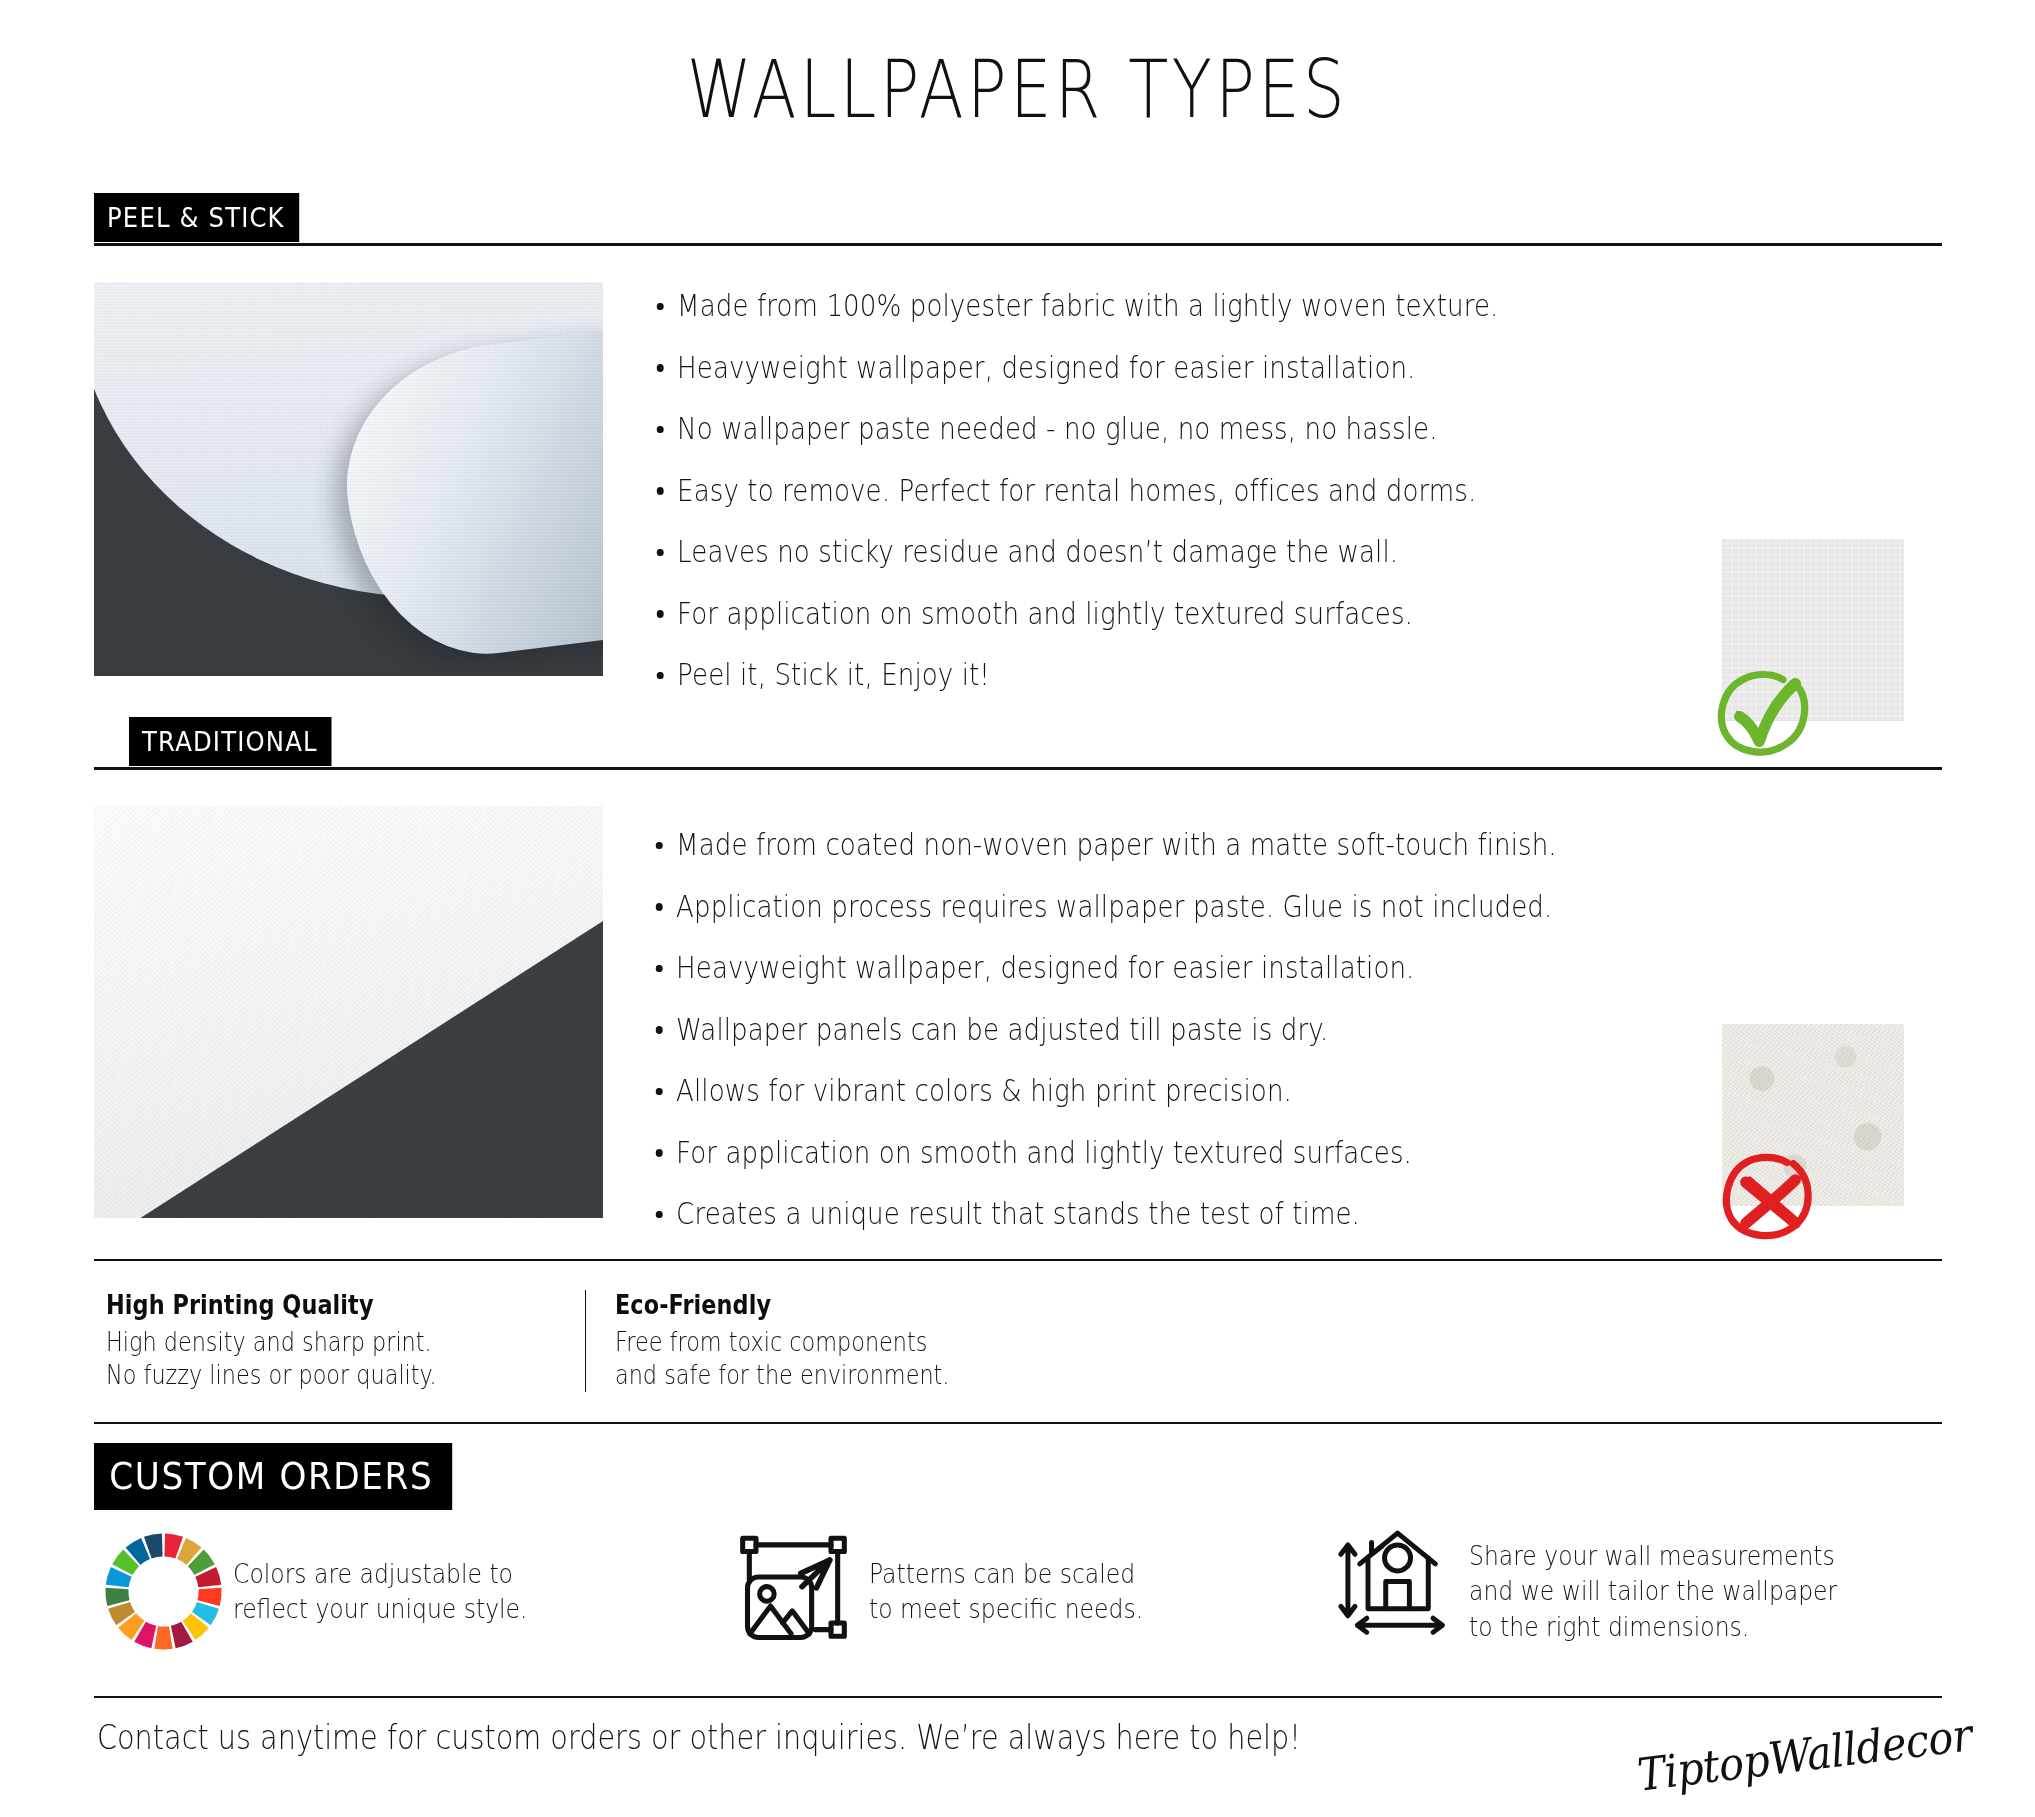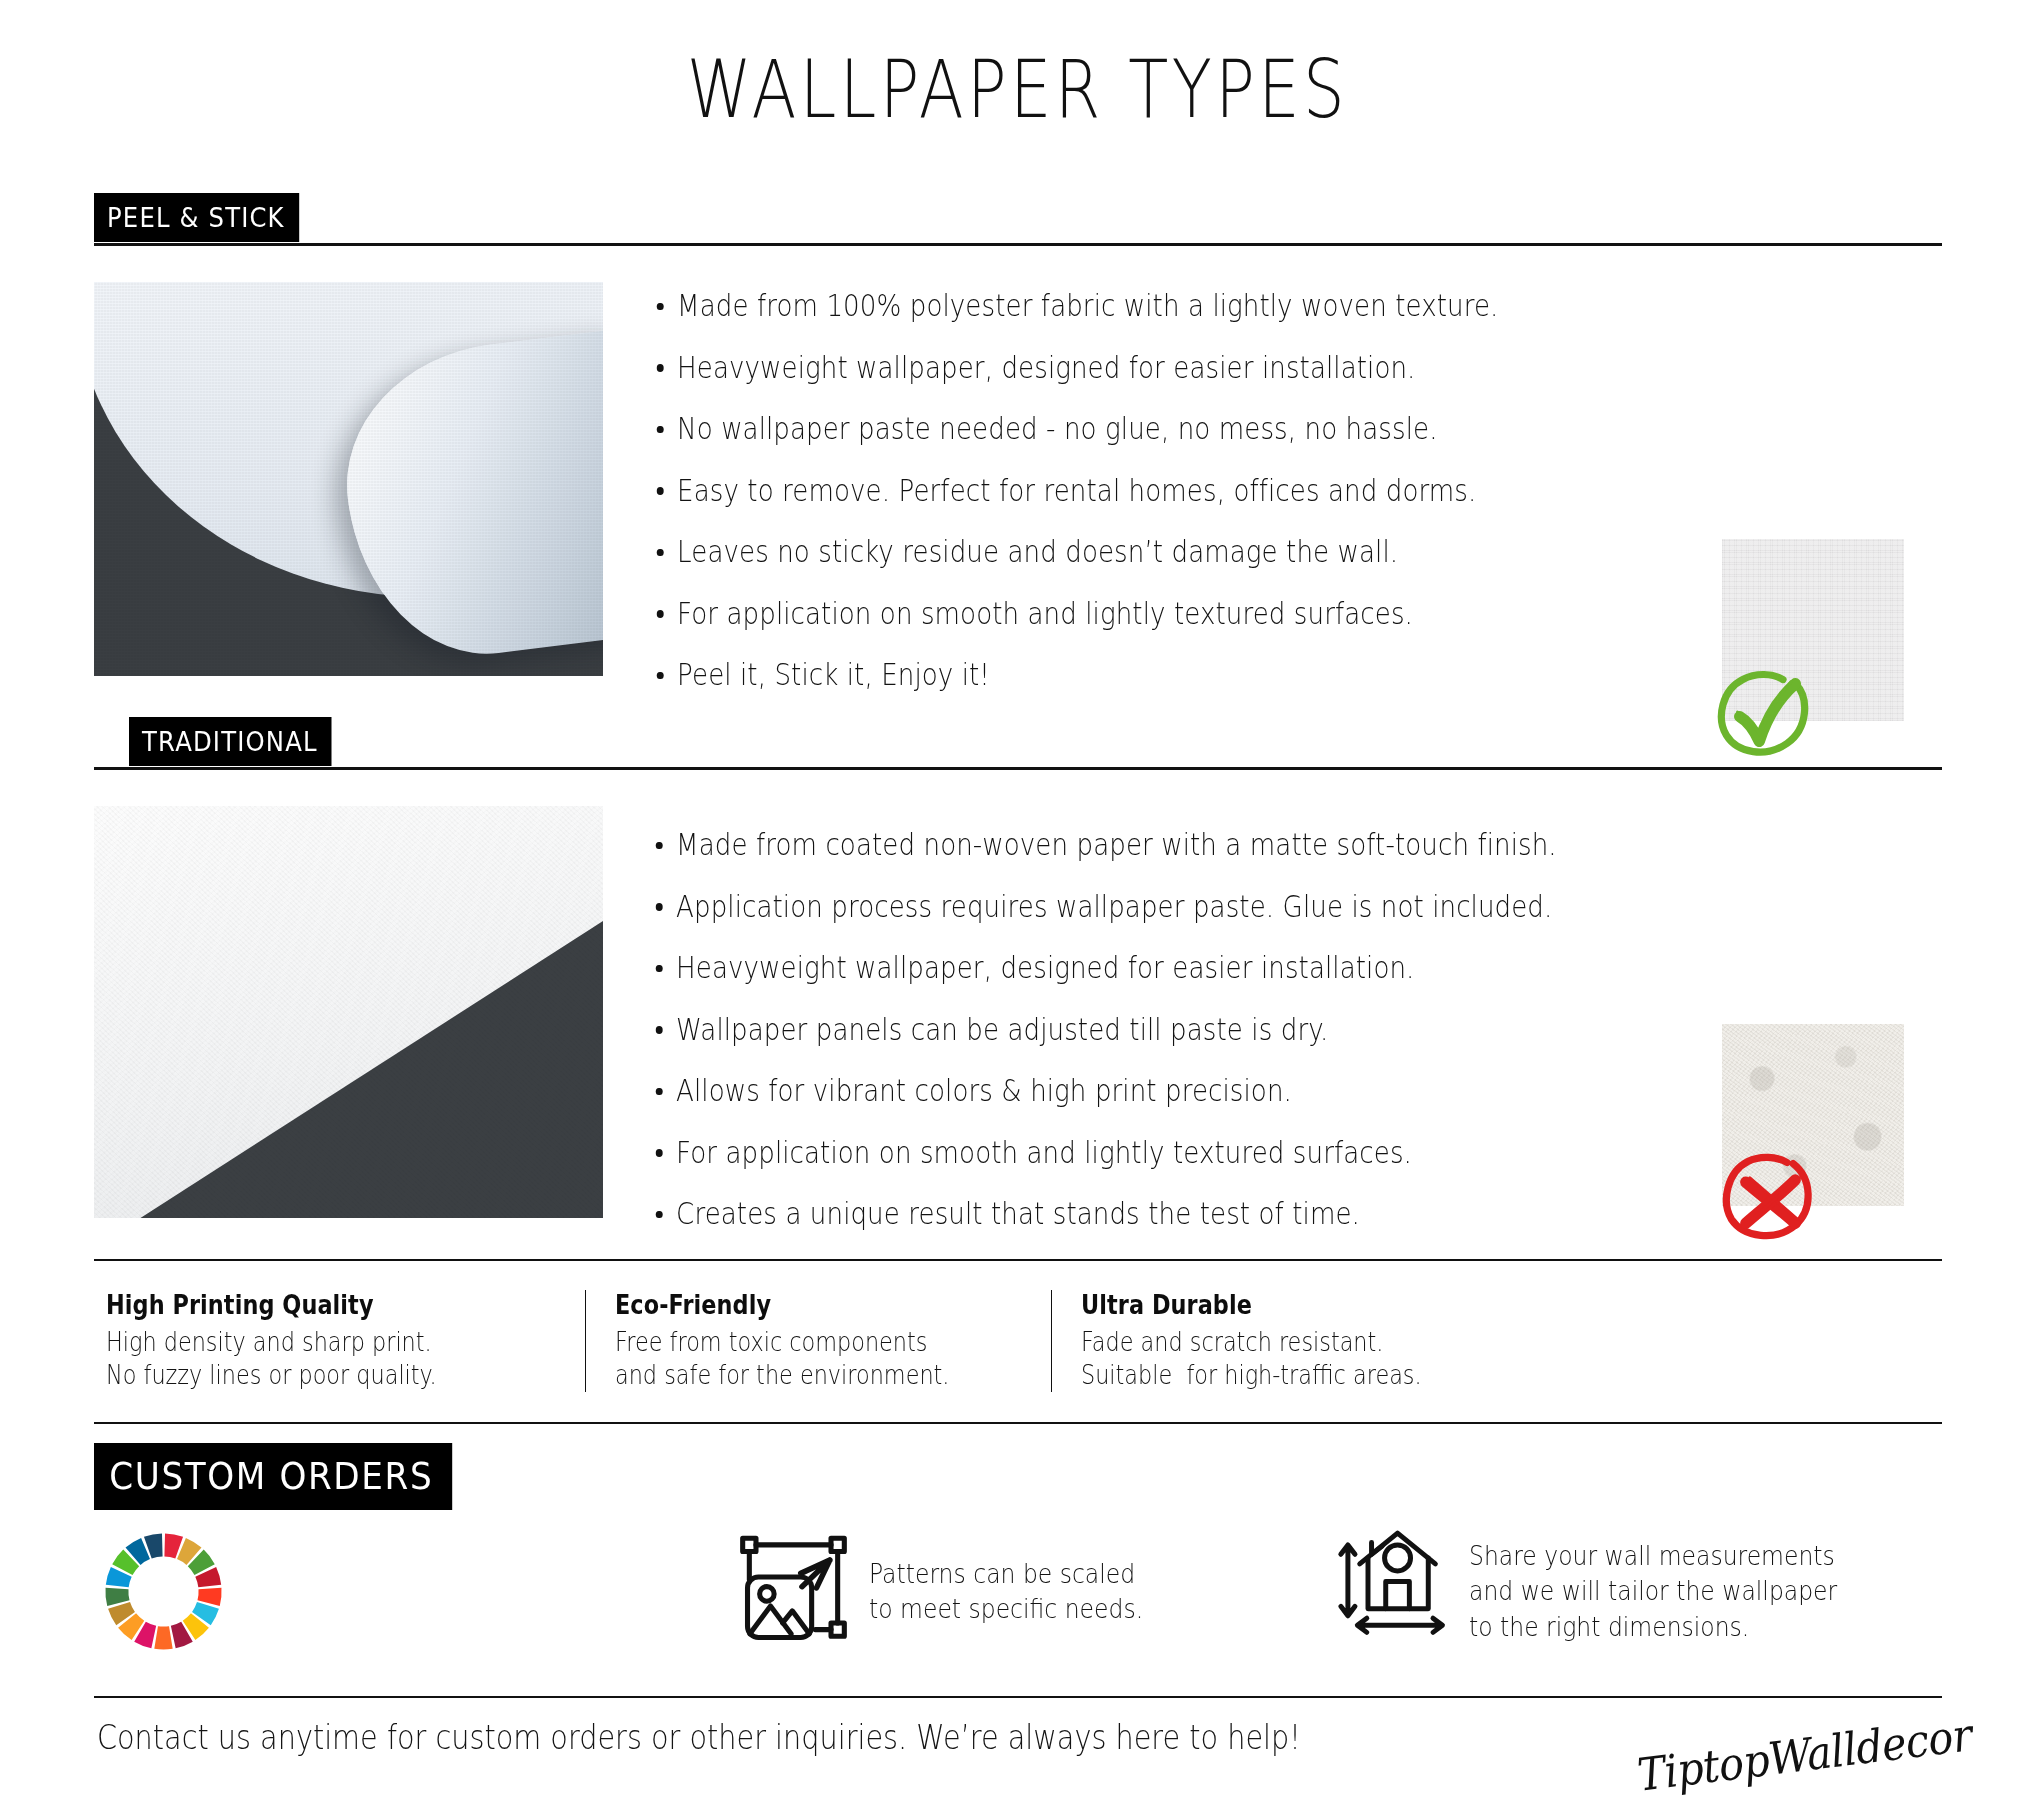--- a/index.html
+++ b/index.html
@@ -265,25 +265,20 @@
   <div class="features">
     <div class="feat fw0">
       <div class="feat-title">High Printing Quality</div>
       <div class="feat-line">High density and sharp print.</div>
       <div class="feat-line">No fuzzy lines or poor quality.</div>
     </div>
     <div class="feat fw2">
       <div class="feat-title">Eco-Friendly</div>
       <div class="feat-line">Free from toxic components</div>
       <div class="feat-line">and safe for the environment.</div>
-    </div>
-    <div class="feat fw3">
-      <div class="feat-title">Ultra Durable</div>
-      <div class="feat-line">Fade and scratch resistant.</div>
-      <div class="feat-line">Suitable  for high-traffic areas.</div>
     </div>
   </div>
   <div class="feat-rule" style="top:1422px;"></div>
 
   <div class="sec-head" style="top:1443px;">
     <span class="sec-chip big">CUSTOM ORDERS</span>
   </div>
 
   <div class="co-items">
 
@@ -304,20 +299,24 @@
               <path d="M47.34324565738855 180.269958403514 A96 96 0 0 1 24.931011425695203 159.83850728778998 L54.645819403024184 136.15243148637313 A58 58 0 0 0 68.18654425133892 148.49643320212306 Z" fill="#fd9d24"></path>
               <path d="M21.902185366488723 155.82769339198703 A96 96 0 0 1 8.384090790194534 128.67969978330808 L44.64872151907586 117.32731861908196 A58 58 0 0 0 52.81590365892027 133.7292314243255 Z" fill="#bf8b2e"></path>
               <path d="M7.008667696774694 123.84558903594387 A96 96 0 0 1 4.210406354756103 93.64753990338782 L42.127120505998484 96.16205535829681 A58 58 0 0 0 43.817736733468045 114.40671004254943 Z" fill="#3f7e44"></path>
               <path d="M4.6741447373717335 88.64300574762639 A96 96 0 0 1 12.973637329569655 59.4733149597117 L47.42157255328166 75.51512778815915 A58 58 0 0 0 42.407295778828754 93.13848263919094 Z" fill="#0a97d9"></path>
               <path d="M15.213906749985426 54.974247464369554 A96 96 0 0 1 33.490260812747536 30.772443396840487 L59.8170325743683 58.17501788559113 A58 58 0 0 0 48.775068661449524 72.79694117638994 Z" fill="#56c02b"></path>
               <path d="M37.20450047197488 27.386466557357238 A96 96 0 0 1 62.98939311635126 11.421136956359547 L77.63942500779555 46.48360357780056 A58 58 0 0 0 62.06105236848482 56.12932354507 Z" fill="#00689d"></path>
               <path d="M67.67597436709906 9.605545707252801 A96 96 0 0 1 97.48701296244414 4.0328968023464995 L98.48173699814333 42.01987515141768 A58 58 0 0 0 80.47090118012234 45.38668386479857 Z" fill="#19486a"></path>
             </g>
         </svg>
       </div>
+      <div>
+        <div class="co-text">Colors are adjustable to</div>
+        <div class="co-text">reflect your unique style.</div>
+      </div>
     </div>
 
     <div class="co-item co-w1">
       <div class="co-icon" style="width:151px;">
         <svg viewBox="0 0 100 100" width="121" height="121" fill="none" stroke="#111" stroke-width="4.2" stroke-linecap="round" stroke-linejoin="round">
           <rect x="8" y="6" width="11" height="11"></rect>
           <rect x="81" y="6" width="11" height="11"></rect>
           <rect x="81" y="76" width="11" height="11"></rect>
           <line x1="19" y1="11.5" x2="81" y2="11.5"></line>
           <line x1="13.5" y1="17" x2="13.5" y2="40"></line>

